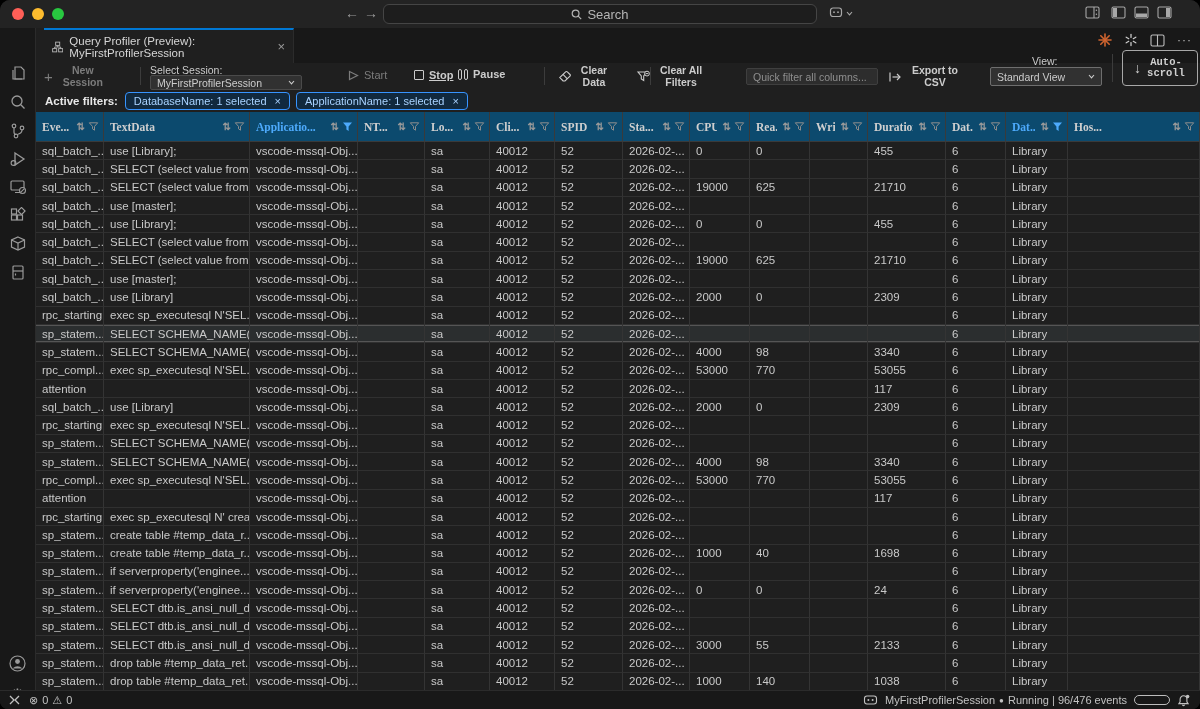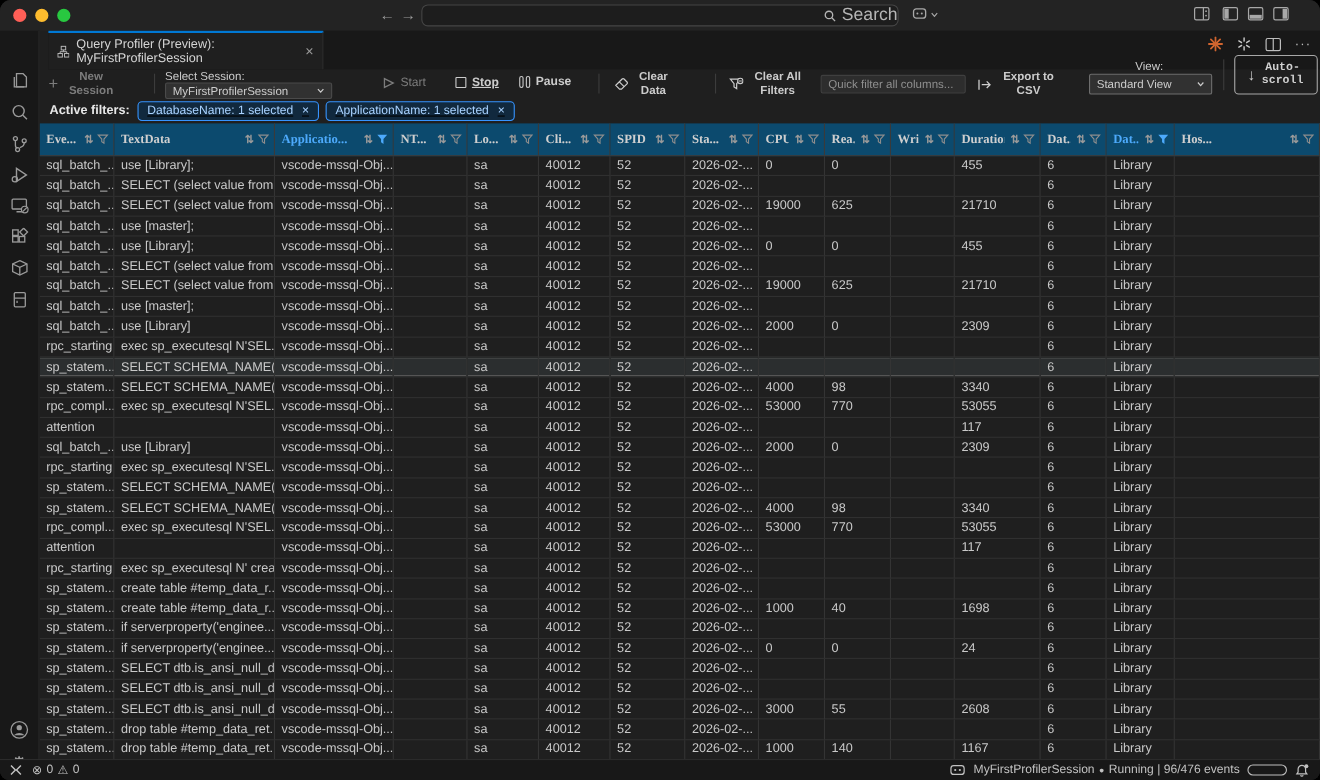--- a/index.html
+++ b/index.html
@@ -8,21 +8,21 @@
   .window { position:relative; width:1200px; height:709px; background:#1f1f1f;
             border-radius:10px 10px 8px 8px; overflow:hidden; }
 
   
   .titlebar { position:absolute; left:0; top:0; width:100%; height:28px; background:#232323; }
   .traffic { position:absolute; top:8px; width:12px; height:12px; border-radius:50%; }
   .t-red{ left:12px; background:#ff5f57;} .t-yellow{ left:32px; background:#febc2e;} .t-green{ left:52px; background:#28c840;}
   .nav-arrow { position:absolute; top:5px; color:#9d9d9d; font-size:14px; }
   .searchbox { position:absolute; left:383px; top:4px; width:434px; height:20px; background:#1d1d1d;
                border:1px solid #454545; border-radius:6px; display:flex; align-items:center;
-               justify-content:flex-end; gap:5px; color:#b5b5b5; font-size:16px; }
+               justify-content:center; gap:5px; color:#b5b5b5; font-size:13px; }
   .tb-icon { position:absolute; top:6px; }
   .copilot { left:829px; display:flex; align-items:center; gap:2px; }
 
   
   .activitybar { position:absolute; left:0; top:28px; width:36px; bottom:19px; background:#181818;
                  border-right:1px solid #2b2b2b; }
   .ab-icon { position:absolute; left:50%; transform:translateX(-50%); width:24px; height:24px;
              display:flex; align-items:center; justify-content:center; color:#9a9a9a; }
 
   
@@ -267,37 +267,37 @@
       <div class="tgroup dim" style="left:312px; top:6px;">
         <svg width="11" height="11" viewBox="0 0 11 11">
             <path d="M1.5 1.5 L9.5 5.5 L1.5 9.5 Z" fill="none" stroke="#7c7c7c" stroke-width="1.2"></path>
           </svg>
         <span>Start</span>
       </div>
       <div class="tgroup" style="left:378px; top:6px;text-decoration:underline;">
         <span class="stop-glyph"></span>
         <span style="font-weight:600">Stop</span>
       </div>
-      <div class="tgroup" style="left:436px; top:5px;">
+      <div class="tgroup" style="left:422px; top:5px;">
         <span class="pause-glyph">
             <i></i>
             <i></i>
           </span>
         <span style="font-weight:600">Pause</span>
       </div>
       <div class="tdivider" style="left:508px"></div>
       <div class="tgroup" style="left:522px; top:2px;">
         <svg width="14" height="13" viewBox="0 0 14 13">
             <path d="M5.2 11 L1.8 7.6 7.6 1.8 a1.2 1.2 0 0 1 1.7 0 L12 4.5 a1.2 1.2 0 0 1 0 1.7 L7 11 Z" fill="none" stroke="#cccccc" stroke-width="1.1"></path>
             <line x1="5" y1="4.4" x2="9.4" y2="8.8" stroke="#cccccc" stroke-width="1.1"></line>
           </svg>
         <span class="two-line" style="width:34px">Clear Data</span>
       </div>
       <div class="tdivider" style="left:614px"></div>
-      <div class="tgroup" style="left:626px; top:2px;justify-content:flex-end;">
+      <div class="tgroup" style="left:600px; top:2px;justify-content:flex-end;">
         <svg width="14" height="13" viewBox="0 0 14 13">
             <path d="M2 2 h9 L7.7 6 v4.5 L5.3 9 V6 Z" fill="none" stroke="#cccccc" stroke-width="1.1"></path>
             <circle cx="11" cy="3.6" r="2.4" fill="#1f1f1f" stroke="#cccccc" stroke-width="1"></circle>
             <line x1="9.6" y1="3.6" x2="12.4" y2="3.6" stroke="#cccccc" stroke-width="1"></line>
           </svg>
         <span class="two-line" style="width:52px">Clear All Filters</span>
       </div>
       <input class="qinput" type="text" placeholder="Quick filter all columns..." style="">
       <div class="tgroup" style="left:852px; top:2px;">
         <svg width="14" height="12" viewBox="0 0 14 12">
@@ -316,21 +316,21 @@
         </svg>
     </div>
     <div class="tdivider right-div"></div>
     <div class="autoscroll">
       <span style="font-size:14px;">↓</span>
       <span class="two-line">Auto-scroll</span>
     </div>
 
     <div class="filterbar">
       <span class="flabel">Active filters:</span>
-      <span id="chips" style="display:flex; gap:6px;text-decoration:underline;">
+      <span id="chips" style="display:flex; gap:6px;">
           <span class="chip">
             <span>DatabaseName: 1 selected</span>
             <span class="x">×</span>
           </span>
           <span class="chip">
             <span>ApplicationName: 1 selected</span>
             <span class="x">×</span>
           </span>
         </span>
     </div>
@@ -1003,21 +1003,21 @@
               <td>SELECT dtb.is_ansi_null_d...</td>
               <td>vscode-mssql-Obj...</td>
               <td></td>
               <td>sa</td>
               <td>40012</td>
               <td>52</td>
               <td>2026-02-...</td>
               <td>3000</td>
               <td>55</td>
               <td></td>
-              <td>2608</td>
+              <td>2133</td>
               <td>6</td>
               <td>Library</td>
               <td></td>
             </tr>
             <tr>
               <td>sp_statem...</td>
               <td>drop table #temp_data_ret...</td>
               <td>vscode-mssql-Obj...</td>
               <td></td>
               <td>sa</td>
@@ -1037,21 +1037,21 @@
               <td>drop table #temp_data_ret...</td>
               <td>vscode-mssql-Obj...</td>
               <td></td>
               <td>sa</td>
               <td>40012</td>
               <td>52</td>
               <td>2026-02-...</td>
               <td>1000</td>
               <td>140</td>
               <td></td>
-              <td>1167</td>
+              <td>1038</td>
               <td>6</td>
               <td>Library</td>
               <td></td>
             </tr>
           </tbody>
         </table>
     </div>
   </div>
 
   <div class="statusbar">

